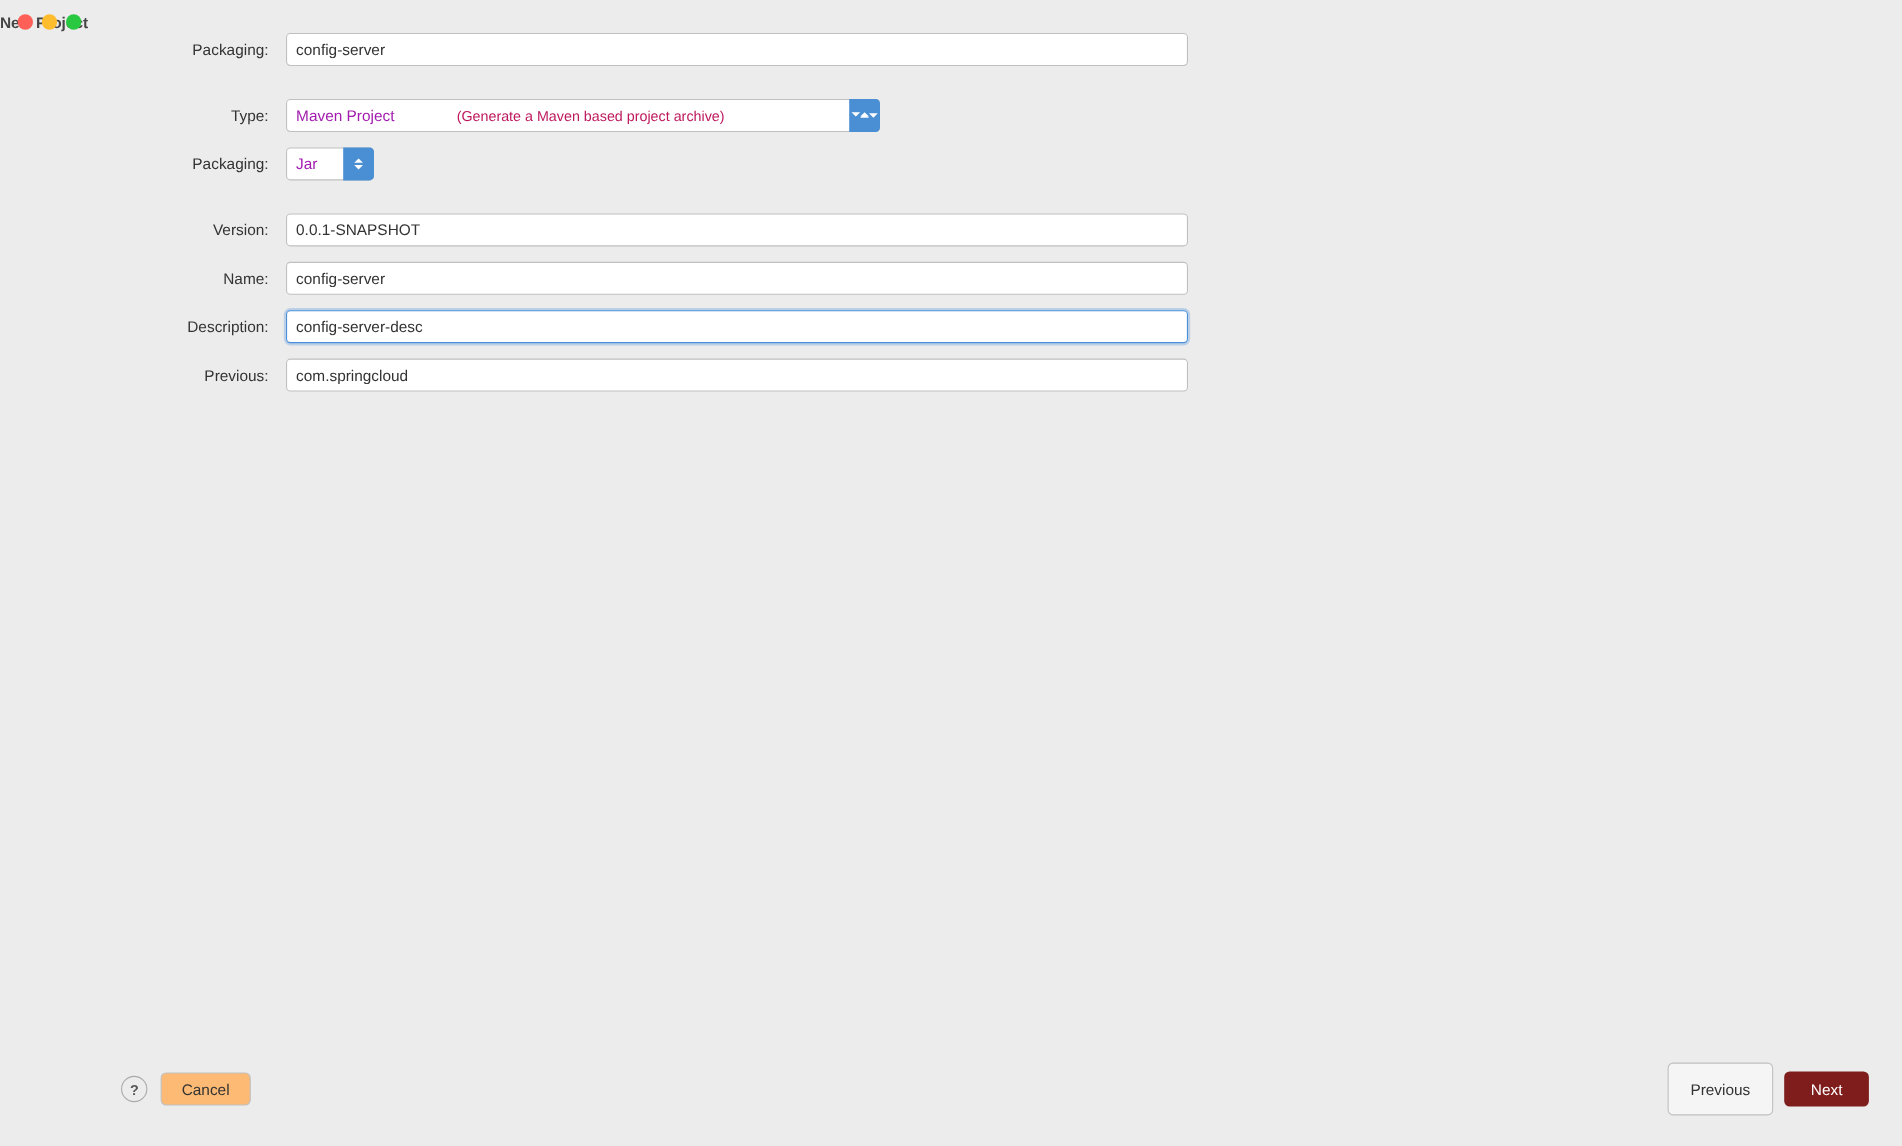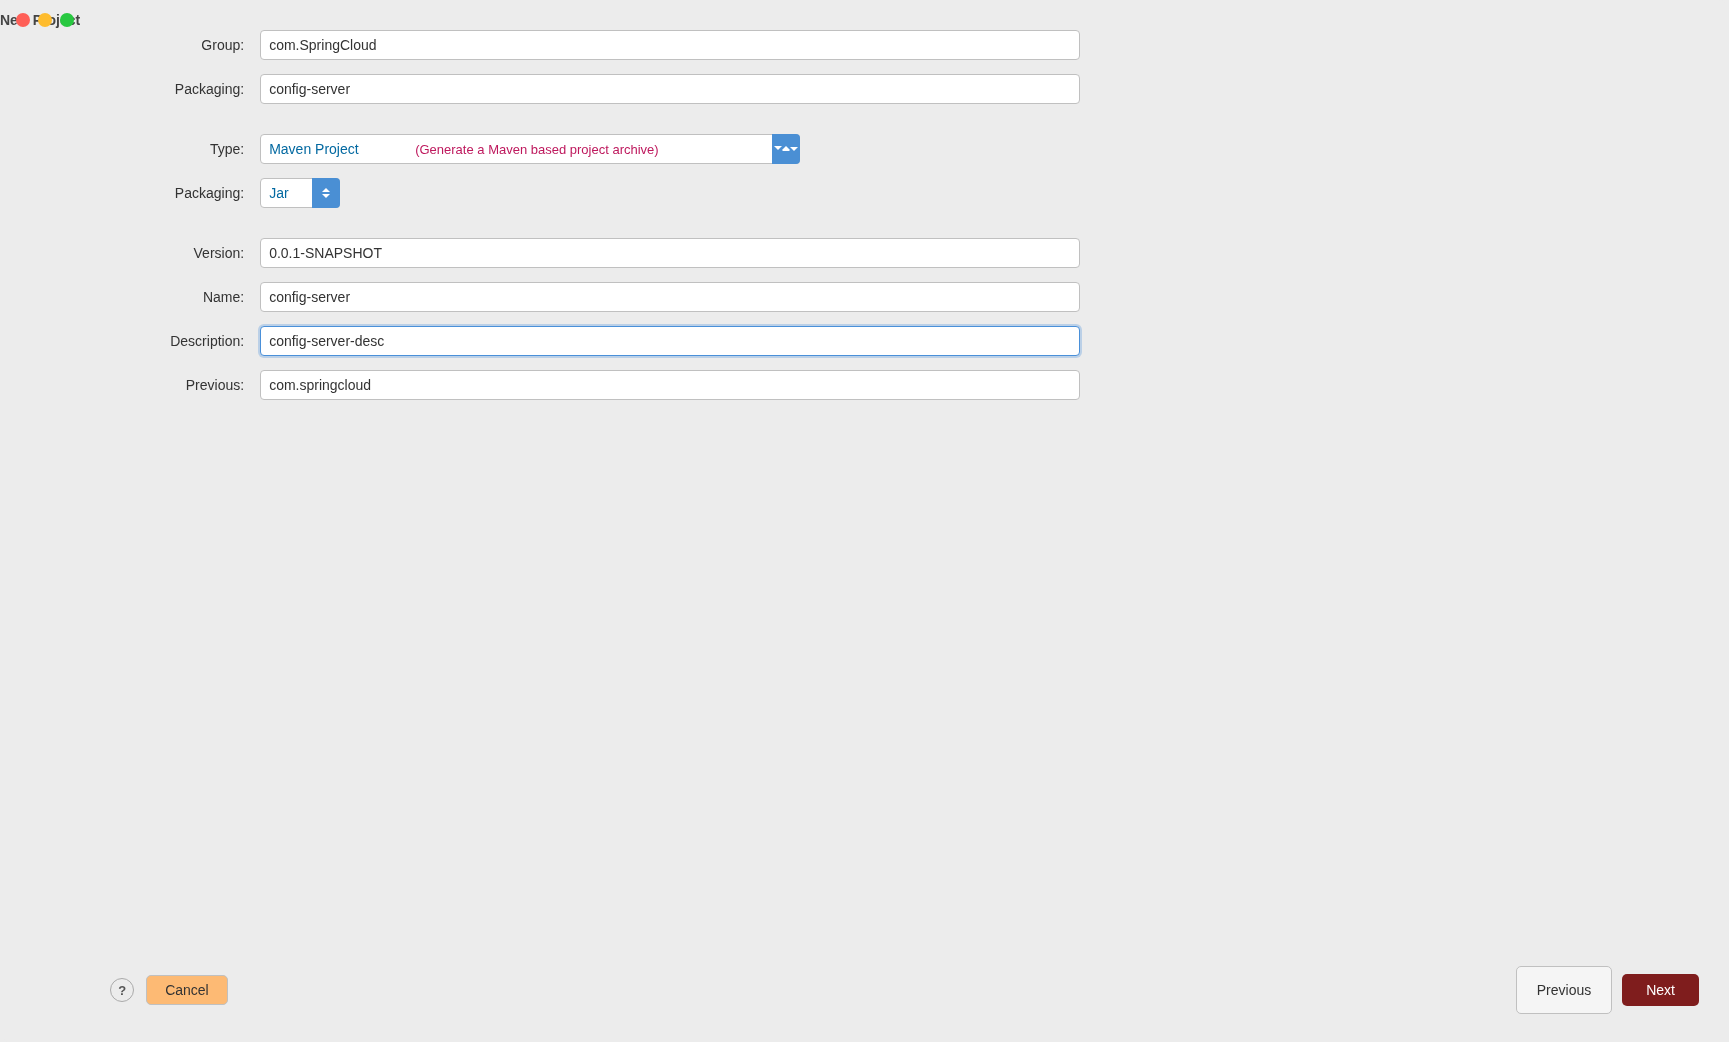--- a/index.html
+++ b/index.html
@@ -112,21 +112,21 @@
       position: relative;
     }
 
     .form-select {
       height: 30px;
       border: 1px solid #c0c0c0;
       border-radius: 4px;
       background: #fff;
       padding: 0 30px 0 8px;
       font-size: 14px;
-      color: #0369a1;
+      color: #a21caf;
       appearance: none;
       -webkit-appearance: none;
       outline: none;
       cursor: pointer;
     }
 
     .select-large {
       width: 540px;
     }
 
@@ -288,24 +288,20 @@
       <button class="window-btn btn-close"></button>
       <button class="window-btn btn-minimize"></button>
       <button class="window-btn btn-maximize"></button>
     </div>
     <span class="title-text">New Project</span>
   </div>
 
   <div class="content">
     <div class="form-area">
 
-      <div class="form-row">
-        <label class="form-label">Group:</label>
-        <input type="text" class="form-input" value="com.SpringCloud" style="">
-      </div>
 
       <div class="form-row">
         <label class="form-label">Packaging:</label>
         <input type="text" class="form-input" value="config-server" style="">
       </div>
 
       <div class="separator"></div>
 
       <div class="form-row">
         <label class="form-label">Type:</label>

